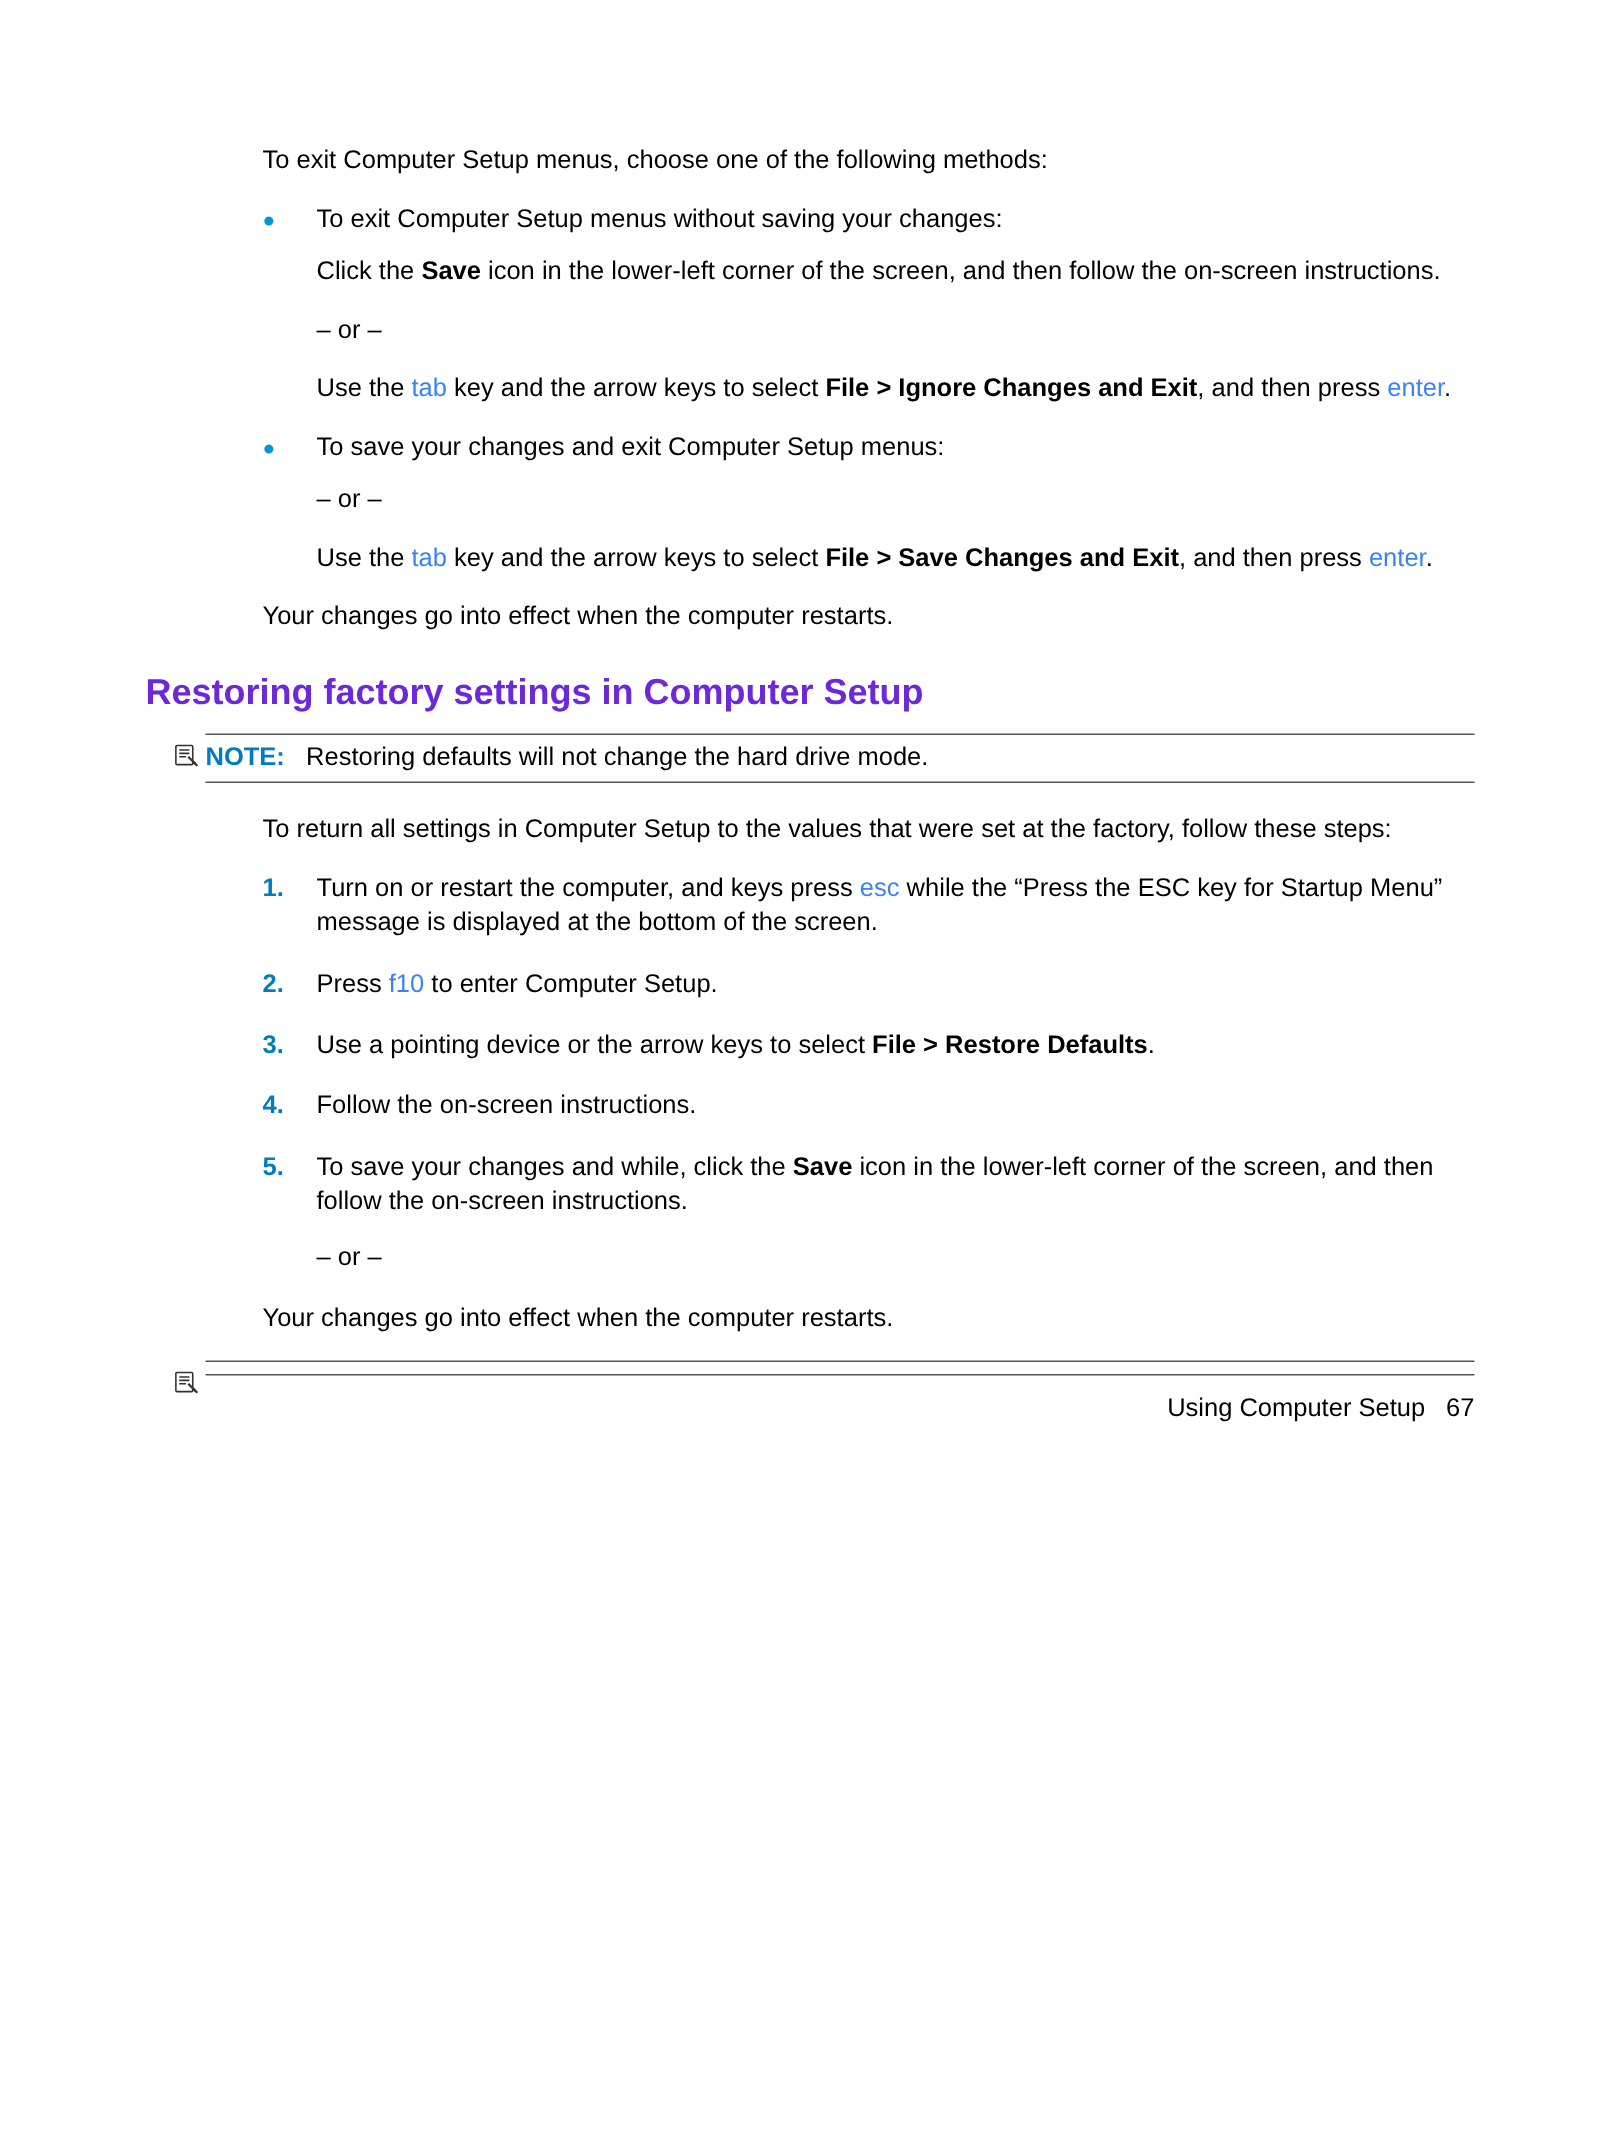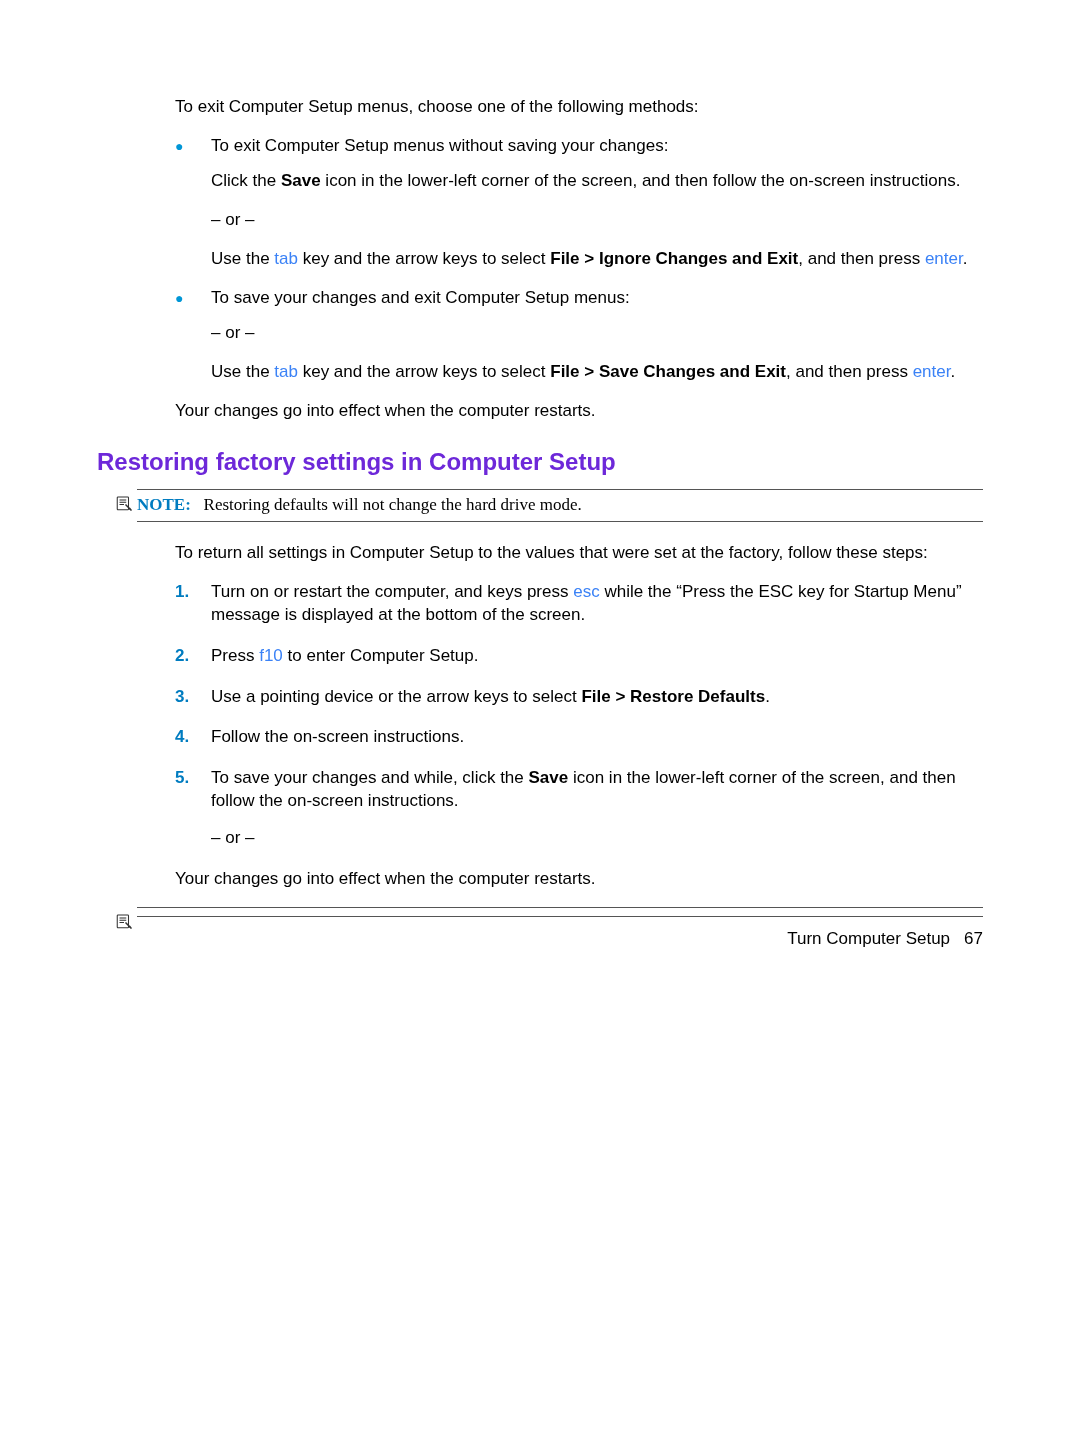--- a/index.html
+++ b/index.html
@@ -69,21 +69,20 @@
   .note-block .note-icon {
     position: absolute;
     left: -22px;
     top: 4px;
     font-size: 16px;
     line-height: 1;
     color: #333;
   }
   .note-block .note-body {
     margin: 0;
-    font-family: Liberation Serif, serif;
   }
   .note-label {
     color: #007cc0;
     font-weight: bold;
   }
   ol.steps {
     list-style: none;
     margin: 0;
     padding: 0;
     counter-reset: step;
@@ -201,16 +200,16 @@
         <line x1="6" y1="8" x2="15" y2="8"></line>
         <line x1="6" y1="11" x2="15" y2="11"></line>
         <line x1="6" y1="14" x2="12" y2="14"></line>
         <path d="M14 14 L22 22" stroke-width="2"></path>
         <path d="M22 22 L20 18 L18 20 Z" fill="#333" stroke="none"></path>
       </svg>
     </span>
   </div>
 
   <div class="footer">
-    <span>Turn Computer Setup</span><span class="pg">67</span>
+    <span>Using Computer Setup</span><span class="pg">67</span>
   </div>
 
 </div>
 
 </body></html>

